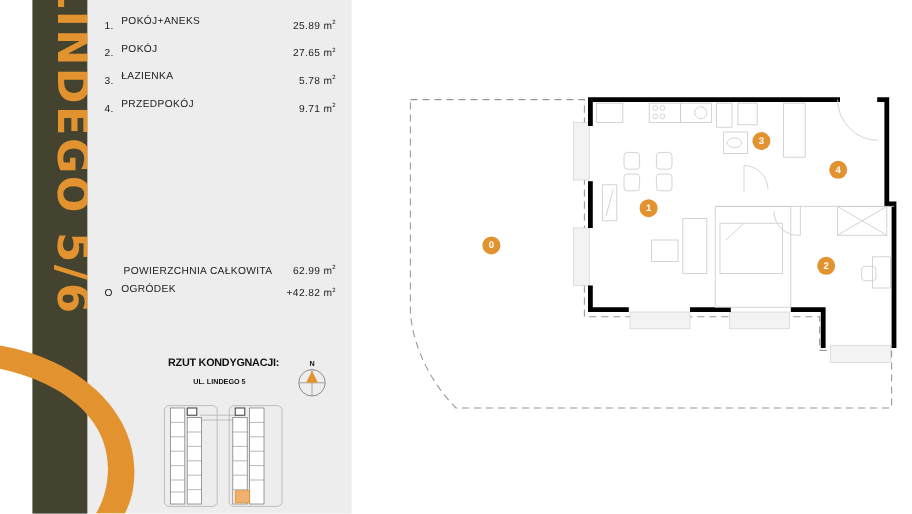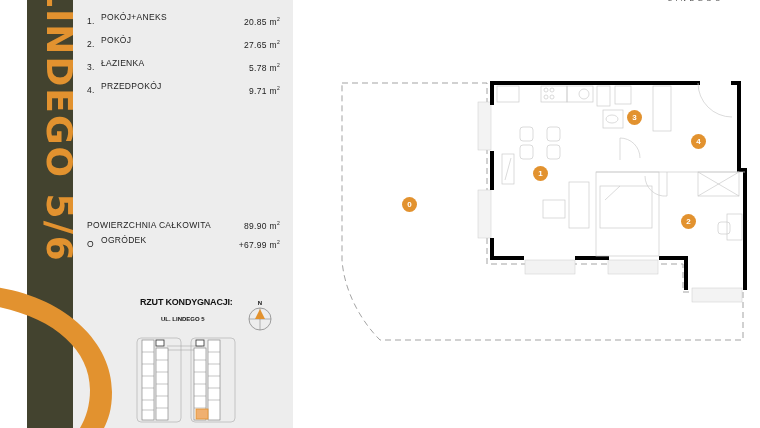--- a/index.html
+++ b/index.html
@@ -34,21 +34,21 @@
   .room-row {
     position:relative; height:23px; font-size:8.5px; color:#222;
     letter-spacing:0.3px;
   }
   .room-row .num { position:absolute; left:0; top:4px; }
   .room-row .name { position:absolute; left:14px; top:0; }
   .room-row .area { position:absolute; right:0; top:4px; }
   sup { font-size:5px; }
   .total { position:absolute; left:87px; top:216px; width:193px; }
   .total .room-row { height:19px; }
-  .total .name0 { position:absolute; left:0; top:4px; }
+  .total .name0 { position:absolute; left:16px; top:4px; }
   .site-title {
     position:absolute; left:140px; top:297px; font-weight:bold; font-size:9px;
     color:#111; letter-spacing:-0.2px;
   }
   .site-street {
     position:absolute; left:161px; top:316px; font-weight:bold; font-size:6px; color:#111;
   }
   .compass { position:absolute; left:247px; top:299px; width:26px; height:34px; }
   .siteplan { position:absolute; left:134px; top:334px; width:105px; height:94px; }
   .brand {
@@ -72,21 +72,21 @@
 <div class="panel"></div>
 
 <svg class="arc" viewBox="0 0 300 428">
   <path d="M -60 286 C 40 276, 112 330, 112 392 C 112 410, 108 420, 104 428 L 80 428 C 86 418, 90 405, 90 390 C 90 338, 30 300, -60 302 Z" fill="#e2922f"></path>
 </svg>
 
 <div class="room-list">
   <div class="room-row">
     <span class="num">1.</span>
     <span class="name">POKÓJ+ANEKS</span>
-    <span class="area"><span>20.85</span> <span>m</span><sup>2</sup></span>
+    <span class="area"><span>25.89</span> <span>m</span><sup>2</sup></span>
   </div>
   <div class="room-row">
     <span class="num">2.</span>
     <span class="name">POKÓJ</span>
     <span class="area"><span>27.65</span> <span>m</span><sup>2</sup></span>
   </div>
   <div class="room-row">
     <span class="num">3.</span>
     <span class="name">ŁAZIENKA</span>
     <span class="area"><span>5.78</span> <span>m</span><sup>2</sup></span>
@@ -94,26 +94,26 @@
   <div class="room-row">
     <span class="num">4.</span>
     <span class="name">PRZEDPOKÓJ</span>
     <span class="area"><span>9.71</span> <span>m</span><sup>2</sup></span>
   </div>
 </div>
 
 <div class="total">
   <div class="room-row">
     <span class="name0">POWIERZCHNIA CAŁKOWITA</span>
-    <span class="area"><span>89.90</span> <span>m</span><sup>2</sup></span>
+    <span class="area"><span>62.99</span> <span>m</span><sup>2</sup></span>
   </div>
   <div class="room-row">
     <span class="num">O</span>
     <span class="name">OGRÓDEK</span>
-    <span class="area"><span>+67.99</span> <span>m</span><sup>2</sup></span>
+    <span class="area"><span>+42.82</span> <span>m</span><sup>2</sup></span>
   </div>
 </div>
 
 <div class="site-title">RZUT KONDYGNACJI:</div>
 <div class="site-street">UL. LINDEGO 5</div>
 
 <svg class="compass" viewBox="0 0 26 34">
   <text x="13" y="6" font-size="6" font-weight="bold" text-anchor="middle" fill="#111" font-family="Liberation Sans, sans-serif">N</text>
   <circle cx="13" cy="20" r="11" fill="none" stroke="#888" stroke-width="0.8"></circle>
   <line x1="2" y1="20" x2="24" y2="20" stroke="#888" stroke-width="0.6"></line>

